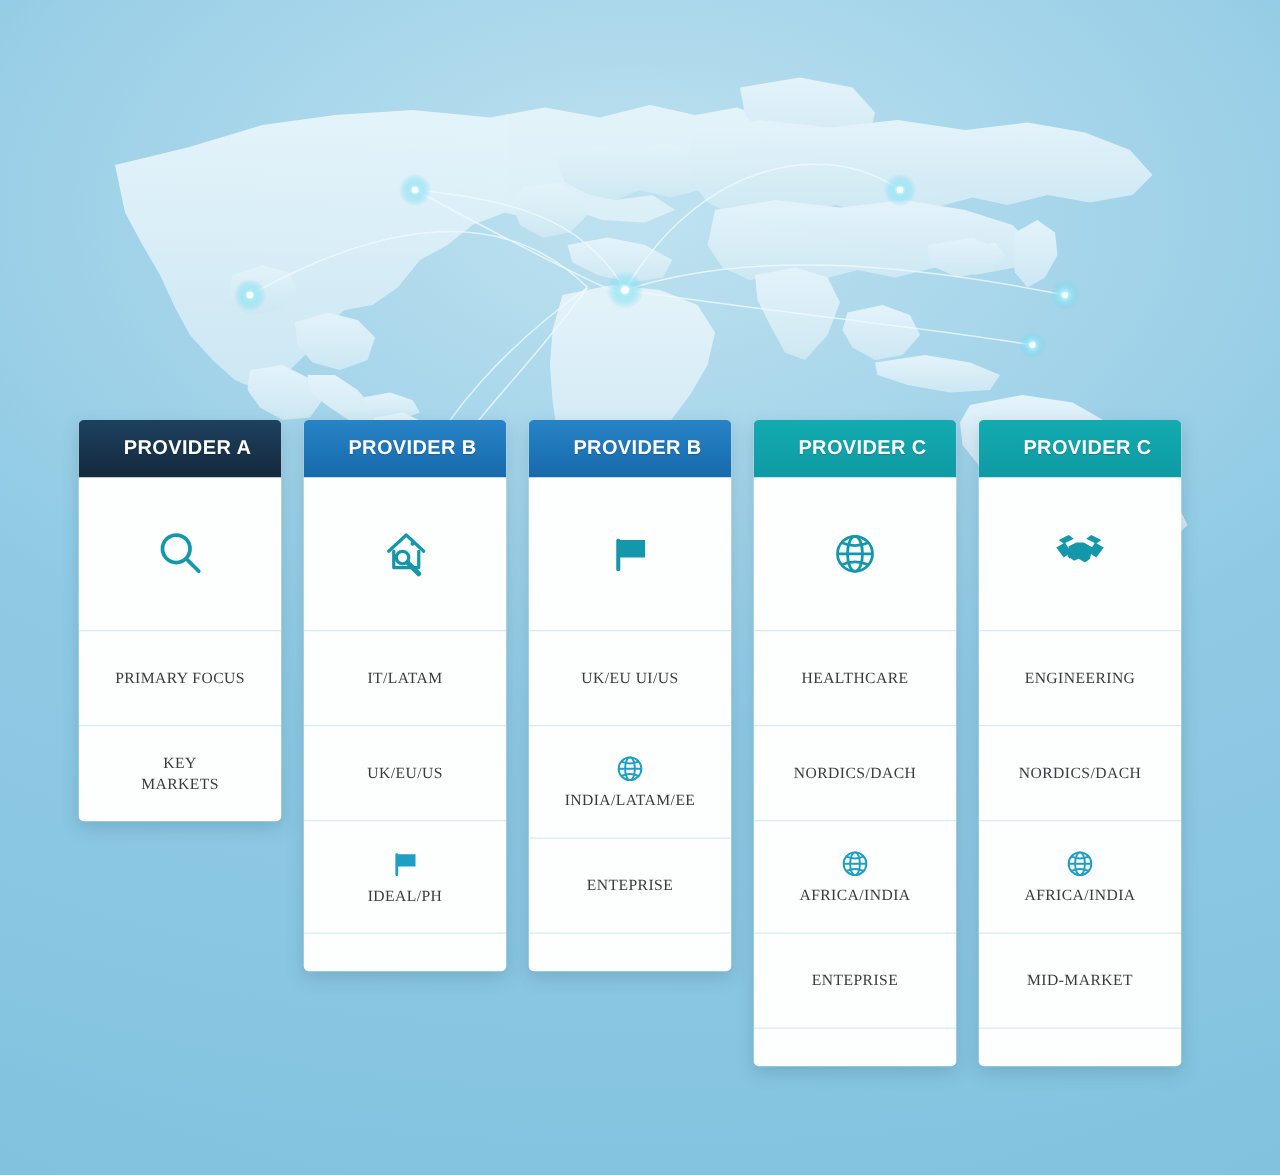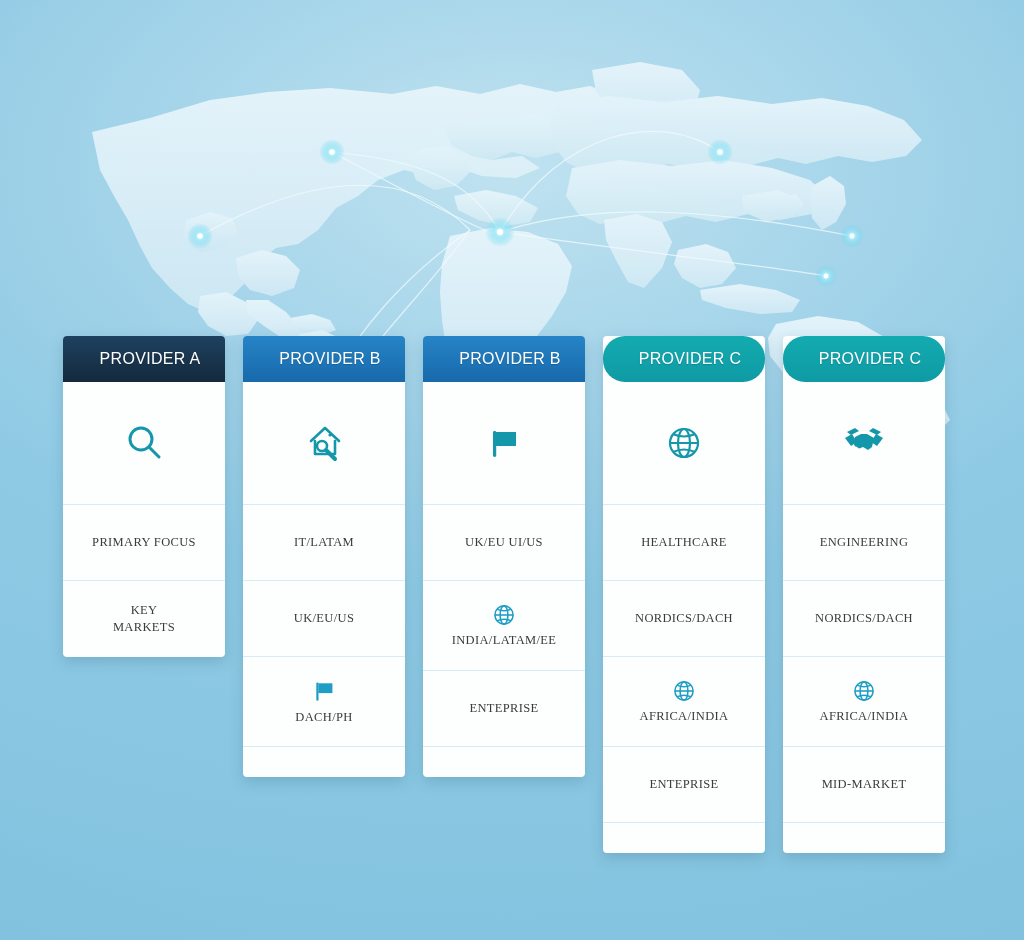--- a/index.html
+++ b/index.html
@@ -34,27 +34,27 @@
     background:#fdfefe;
     border-radius:4px;
     box-shadow:0 5px 14px rgba(40,90,120,.22);
     overflow:hidden;
     display:flex;flex-direction:column;
   }
   .card-head{
     height:46px;
     display:flex;align-items:center;justify-content:center;
     color:#ffffff;
-    font-size:16px;letter-spacing:.3px;font-weight:400;
+    font-size:16px;letter-spacing:.3px;font-weight:700;
     text-shadow:0 1px 1px rgba(0,0,0,.18);
     padding-left:12px;
   }
   .h-navy{background:linear-gradient(180deg,#1e4160 0%,#14293c 100%);}
   .h-blue{background:linear-gradient(180deg,#2684c6 0%,#1769ab 100%);}
-  .h-teal{background:linear-gradient(180deg,#13abb0 0%,#0f9aa4 100%);border-radius:22px;}
+  .h-teal{background:linear-gradient(180deg,#13abb0 0%,#0f9aa4 100%);}
 
   .icon-cell{
     height:122px;
     display:flex;align-items:center;justify-content:center;
     border-bottom:1px solid #d6ecf5;
     background:#fdfefe;
   }
   .icon-cell svg{display:block;}
 
   .row{
@@ -212,21 +212,21 @@
           <span class="txt">IT/LATAM</span>
         </div>
         <div class="row">
           <span class="txt">UK/EU/US</span>
         </div>
         <div class="row row-tall">
           <span class="mini"><svg width="28" height="28" viewBox="0 0 40 40" fill="none">
               <rect x="9" y="8" width="3.2" height="26" rx="1.4" fill="#1e9ec4"></rect>
               <path d="M12 9 L32 9 L32 23 L12 23 Z" fill="#1e9ec4"></path>
             </svg></span>
-          <span class="txt">DACH/PH</span>
+          <span class="txt">IDEAL/PH</span>
         </div>
         <div class="row row-empty"></div>
       </div>
       <div class="card">
         <div class="card-head h-blue">PROVIDER B</div>
         <div class="icon-cell">
           <svg width="40" height="40" viewBox="0 0 40 40" fill="none">
             <rect x="9" y="8" width="3.2" height="26" rx="1.4" fill="#1597ab"></rect>
             <path d="M12 9 L32 9 L32 23 L12 23 Z" fill="#1597ab"></path>
           </svg>

